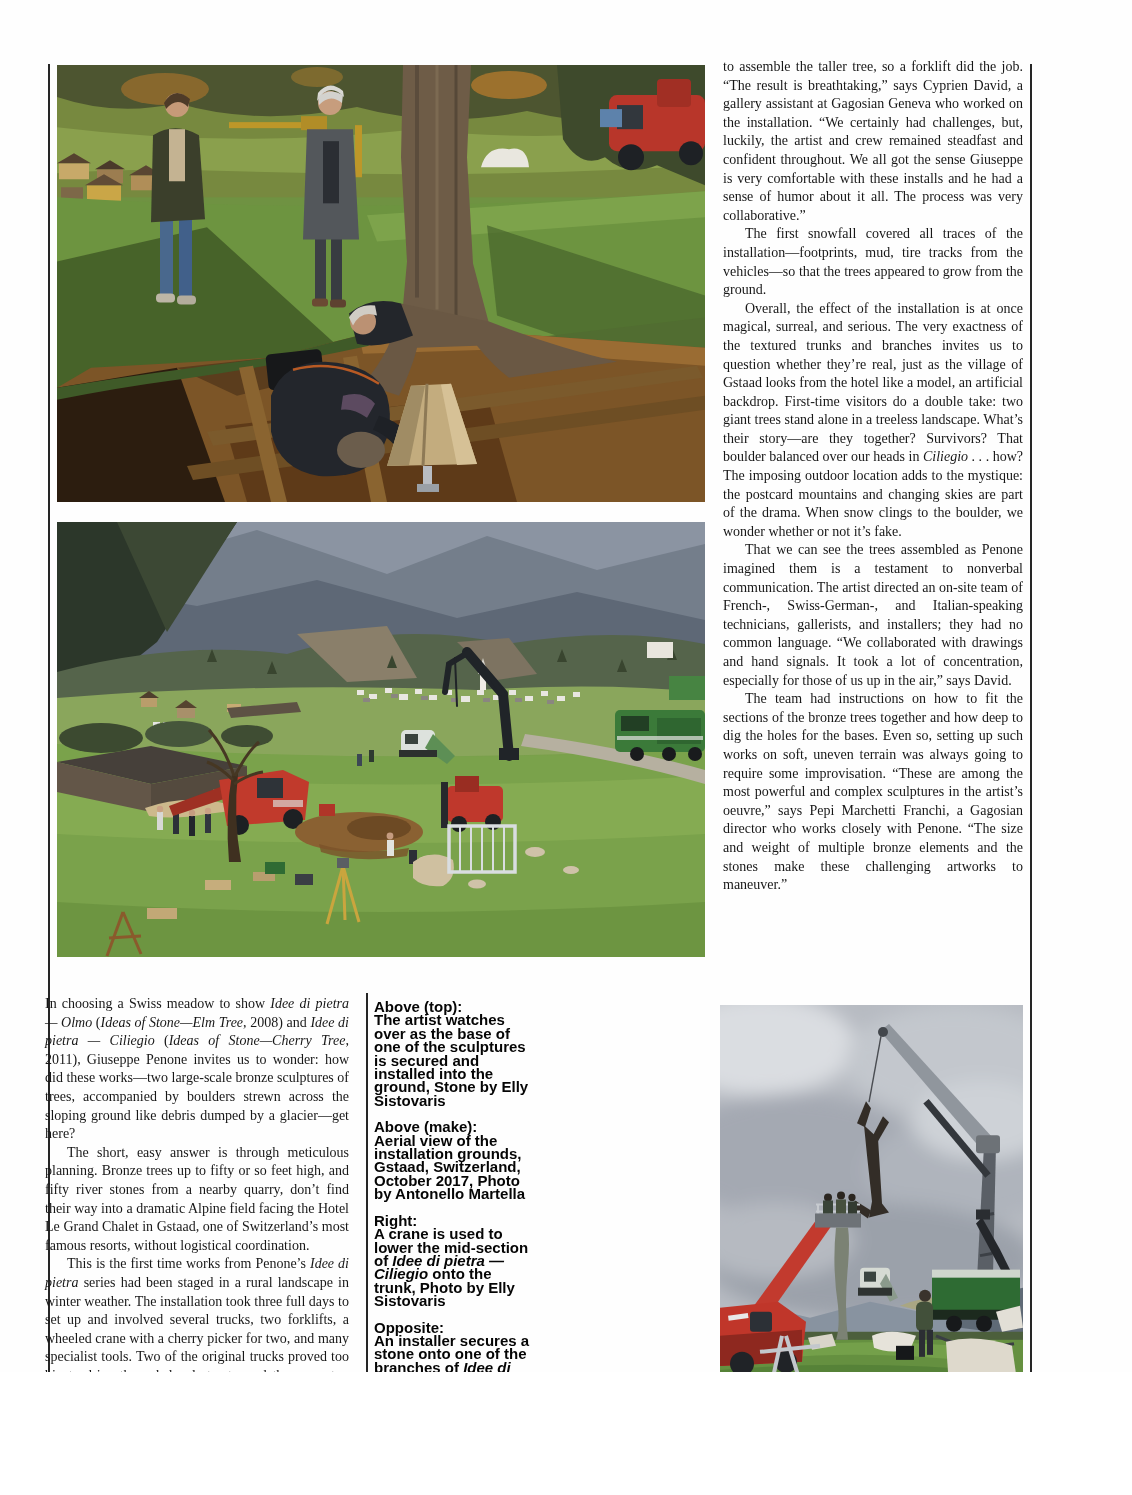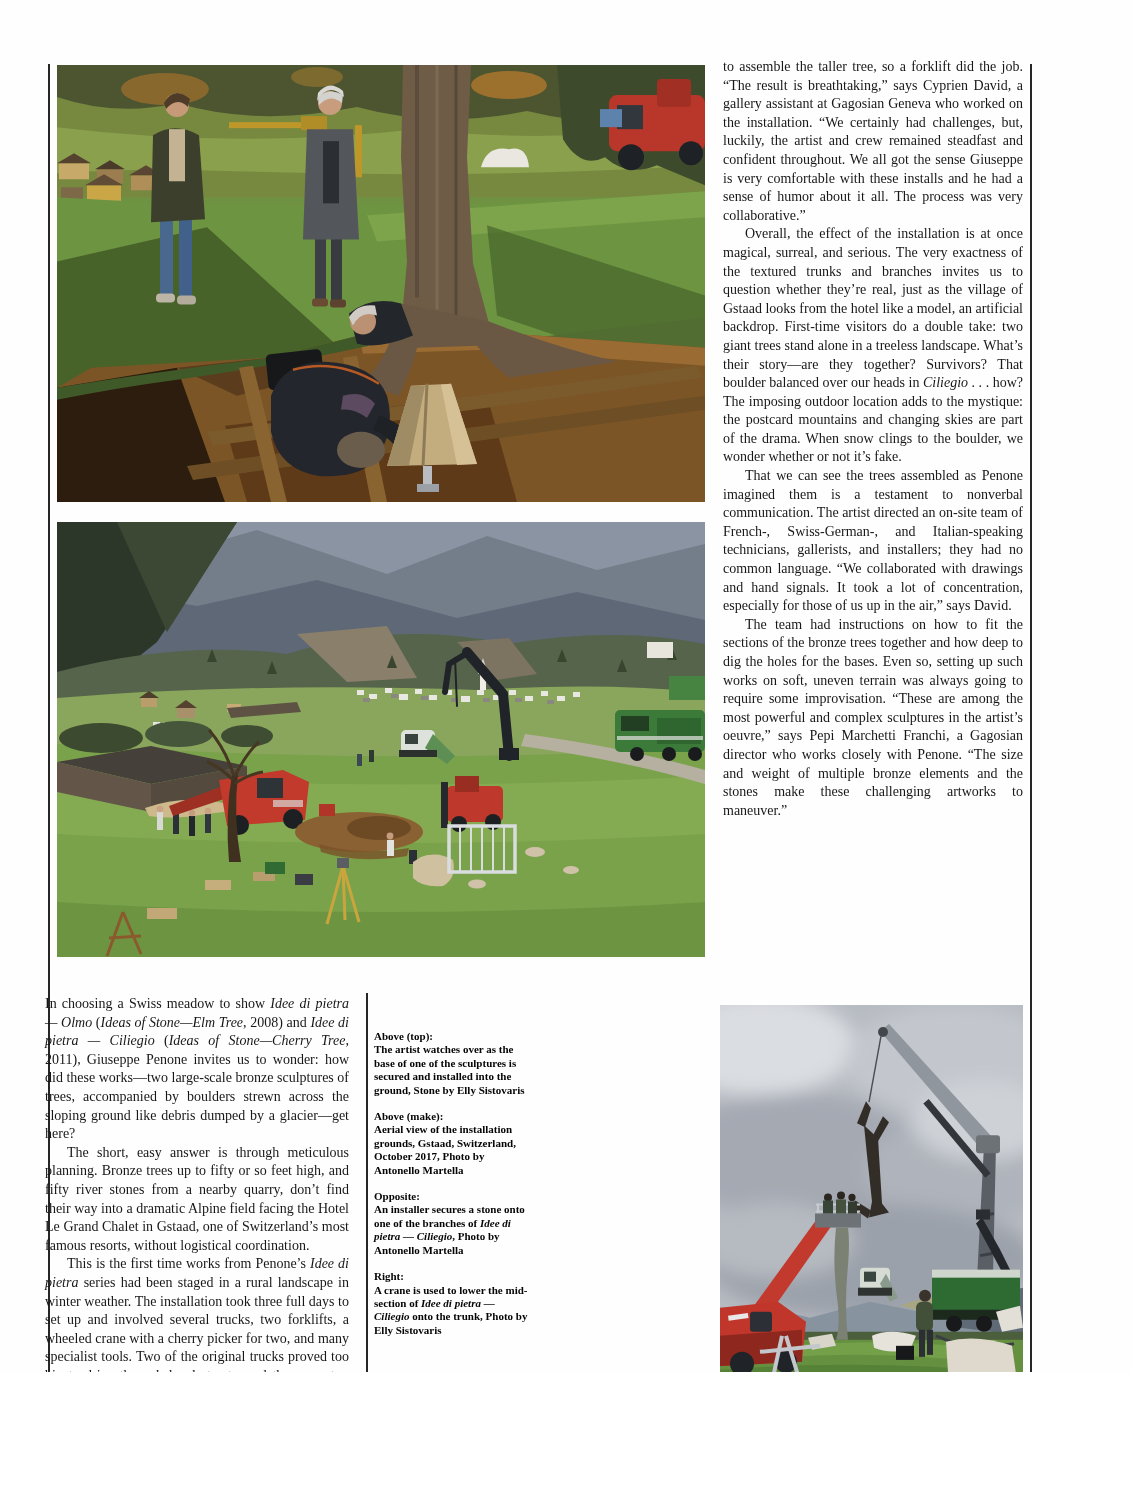--- a/index.html
+++ b/index.html
@@ -5,22 +5,22 @@
   html,body{margin:0;padding:0;background:#ffffff;}
   .page{position:relative;width:1132px;height:1372px;background:#fefefe;overflow:hidden;
         font-family:"Liberation Serif", serif;color:#161616;}
   .vrule{position:absolute;width:1.5px;background:#262626;}
   .photo{position:absolute;overflow:hidden;}
   .photo svg{display:block;width:100%;height:100%;}
   .bodycol{position:absolute;text-align:justify;font-size:14px;line-height:18.6px;
            color:#171717;hyphens:auto;-webkit-hyphens:auto;}
   .bodycol p{margin:0;}
   .bodycol p + p{text-indent:22px;}
-  .capcol{position:absolute;font-family:Liberation Serif, serif;font-weight:bold;
-          font-size:11px;line-height:13.4px;color:#050505;margin-top:30px;}
+  .capcol{position:absolute;font-family:Liberation Sans, sans-serif;font-weight:bold;
+          font-size:15px;line-height:13.4px;color:#050505;}
   .cap{margin:0 0 13px 0;}
   .folio{position:absolute;font-size:15px;color:#b91c1c;}
 </style>
 </head>
 <body>
 
 <div class="page">
 
   <div class="vrule" style="left:48px;top:64px;height:1349px;"></div>
   <div class="vrule" style="left:366px;top:993px;height:420px;"></div>
@@ -299,20 +299,21 @@
           <ellipse cx="514" cy="348" rx="8" ry="4"></ellipse>
           <ellipse cx="420" cy="362" rx="9" ry="4.5"></ellipse>
       </g>
       <rect x="300" y="232" width="5" height="12" fill="#3c4754"></rect>
         <rect x="312" y="228" width="5" height="12" fill="#2e3a30"></rect>
     </svg>
   </div>
 
   <div class="bodycol" style="left:723px;top:58px;width:300px;">
     <p><span>to assemble the taller tree, so a forklift did the job. “The result is breathtaking,” says Cyprien David, a gallery assistant at Gagosian Geneva who worked on the installation. “We certainly had challenges, but, luckily, the artist and crew remained steadfast and confident throughout. We all got the sense Giuseppe is very comfortable with these installs and he had a sense of humor about it all. The process was very collaborative.”</span></p>
+    <p><span>The first snowfall covered all traces of the installation—footprints, mud, tire tracks from the vehicles—so that the trees appeared to grow from the ground.</span></p>
     <p><span>Overall, the effect of the installation is at once magical, surreal, and serious. The very exactness of the textured trunks and branches invites us to question whether they’re real, just as the village of Gstaad looks from the hotel like a model, an artificial backdrop. First-time visitors do a double take: two giant trees stand alone in a treeless landscape. What’s their story—are they together? Survivors? That boulder balanced over our heads in </span><i>Ciliegio</i><span> . . . how? The imposing outdoor location adds to the mystique: the postcard mountains and changing skies are part of the drama. When snow clings to the boulder, we wonder whether or not it’s fake.</span></p>
     <p><span>That we can see the trees assembled as Penone imagined them is a testament to nonverbal communication. The artist directed an on-site team of French-, Swiss-German-, and Italian-speaking technicians, gallerists, and installers; they had no common language. “We collaborated with drawings and hand signals. It took a lot of concentration, especially for those of us up in the air,” says David.</span></p>
     <p><span>The team had instructions on how to fit the sections of the bronze trees together and how deep to dig the holes for the bases. Even so, setting up such works on soft, uneven terrain was always going to require some improvisation. “These are among the most powerful and complex sculptures in the artist’s oeuvre,” says Pepi Marchetti Franchi, a Gagosian director who works closely with Penone. “The size and weight of multiple bronze elements and the stones make these challenging artworks to maneuver.”</span></p>
   </div>
 
   <div class="bodycol" style="left:45px;top:995px;width:304px;">
     <p><span>In choosing a Swiss meadow to show </span><i>Idee di pietra — Olmo</i><span> (</span><i>Ideas of Stone—Elm Tree</i><span>, 2008) and </span><i>Idee di pietra — Ciliegio</i><span> (</span><i>Ideas of Stone—Cherry Tree</i><span>, 2011), Giuseppe Penone invites us to wonder: how did these works—two large-scale bronze sculptures of trees, accompanied by boulders strewn across the sloping ground like debris dumped by a glacier—get here?</span></p>
     <p><span>The short, easy answer is through meticulous planning. Bronze trees up to fifty or so feet high, and fifty river stones from a nearby quarry, don’t find their way into a dramatic Alpine field facing the Hotel Le Grand Chalet in Gstaad, one of Switzerland’s most famous resorts, without logistical coordination.</span></p>
     <p><span>This is the first time works from Penone’s </span><i>Idee di pietra</i><span> series had been staged in a rural landscape in winter weather. The installation took three full days to set up and involved several trucks, two forklifts, a wheeled crane with a cherry picker for two, and many specialist tools. Two of the original trucks proved too big to drive through local streets, and the crane too short</span></p>
   </div>
@@ -320,26 +321,26 @@
   <div class="capcol" style="left:374px;top:1000px;width:158px;">
     <div class="cap">
       <div>Above (top):</div>
       <div><span>The artist watches over as the base of one of the sculptures is secured and installed into the ground, Stone by Elly Sistovaris</span></div>
     </div>
     <div class="cap">
       <div>Above (make):</div>
       <div><span>Aerial view of the installation grounds, Gstaad, Switzerland, October 2017, Photo by Antonello Martella</span></div>
     </div>
     <div class="cap">
+      <div>Right:</div>
+      <div><span>A crane is used to lower the mid-section of </span><i>Idee di pietra — Ciliegio</i><span> onto the trunk, Photo by Elly Sistovaris</span></div>
+    </div>
+    <div class="cap">
       <div>Opposite:</div>
       <div><span>An installer secures a stone onto one of the branches of </span><i>Idee di pietra — Ciliegio</i><span>, Photo by Antonello Martella</span></div>
-    </div>
-    <div class="cap">
-      <div>Right:</div>
-      <div><span>A crane is used to lower the mid-section of </span><i>Idee di pietra — Ciliegio</i><span> onto the trunk, Photo by Elly Sistovaris</span></div>
     </div>
   </div>
 
   <div class="photo" style="left:720px;top:1005px;width:303px;height:411px;">
     <svg viewBox="0 0 303 410" preserveAspectRatio="none">
       <defs>
           <filter id="blur8" x="-40%" y="-40%" width="180%" height="180%">
             <feGaussianBlur stdDeviation="9"></feGaussianBlur>
           </filter>
         </defs>

